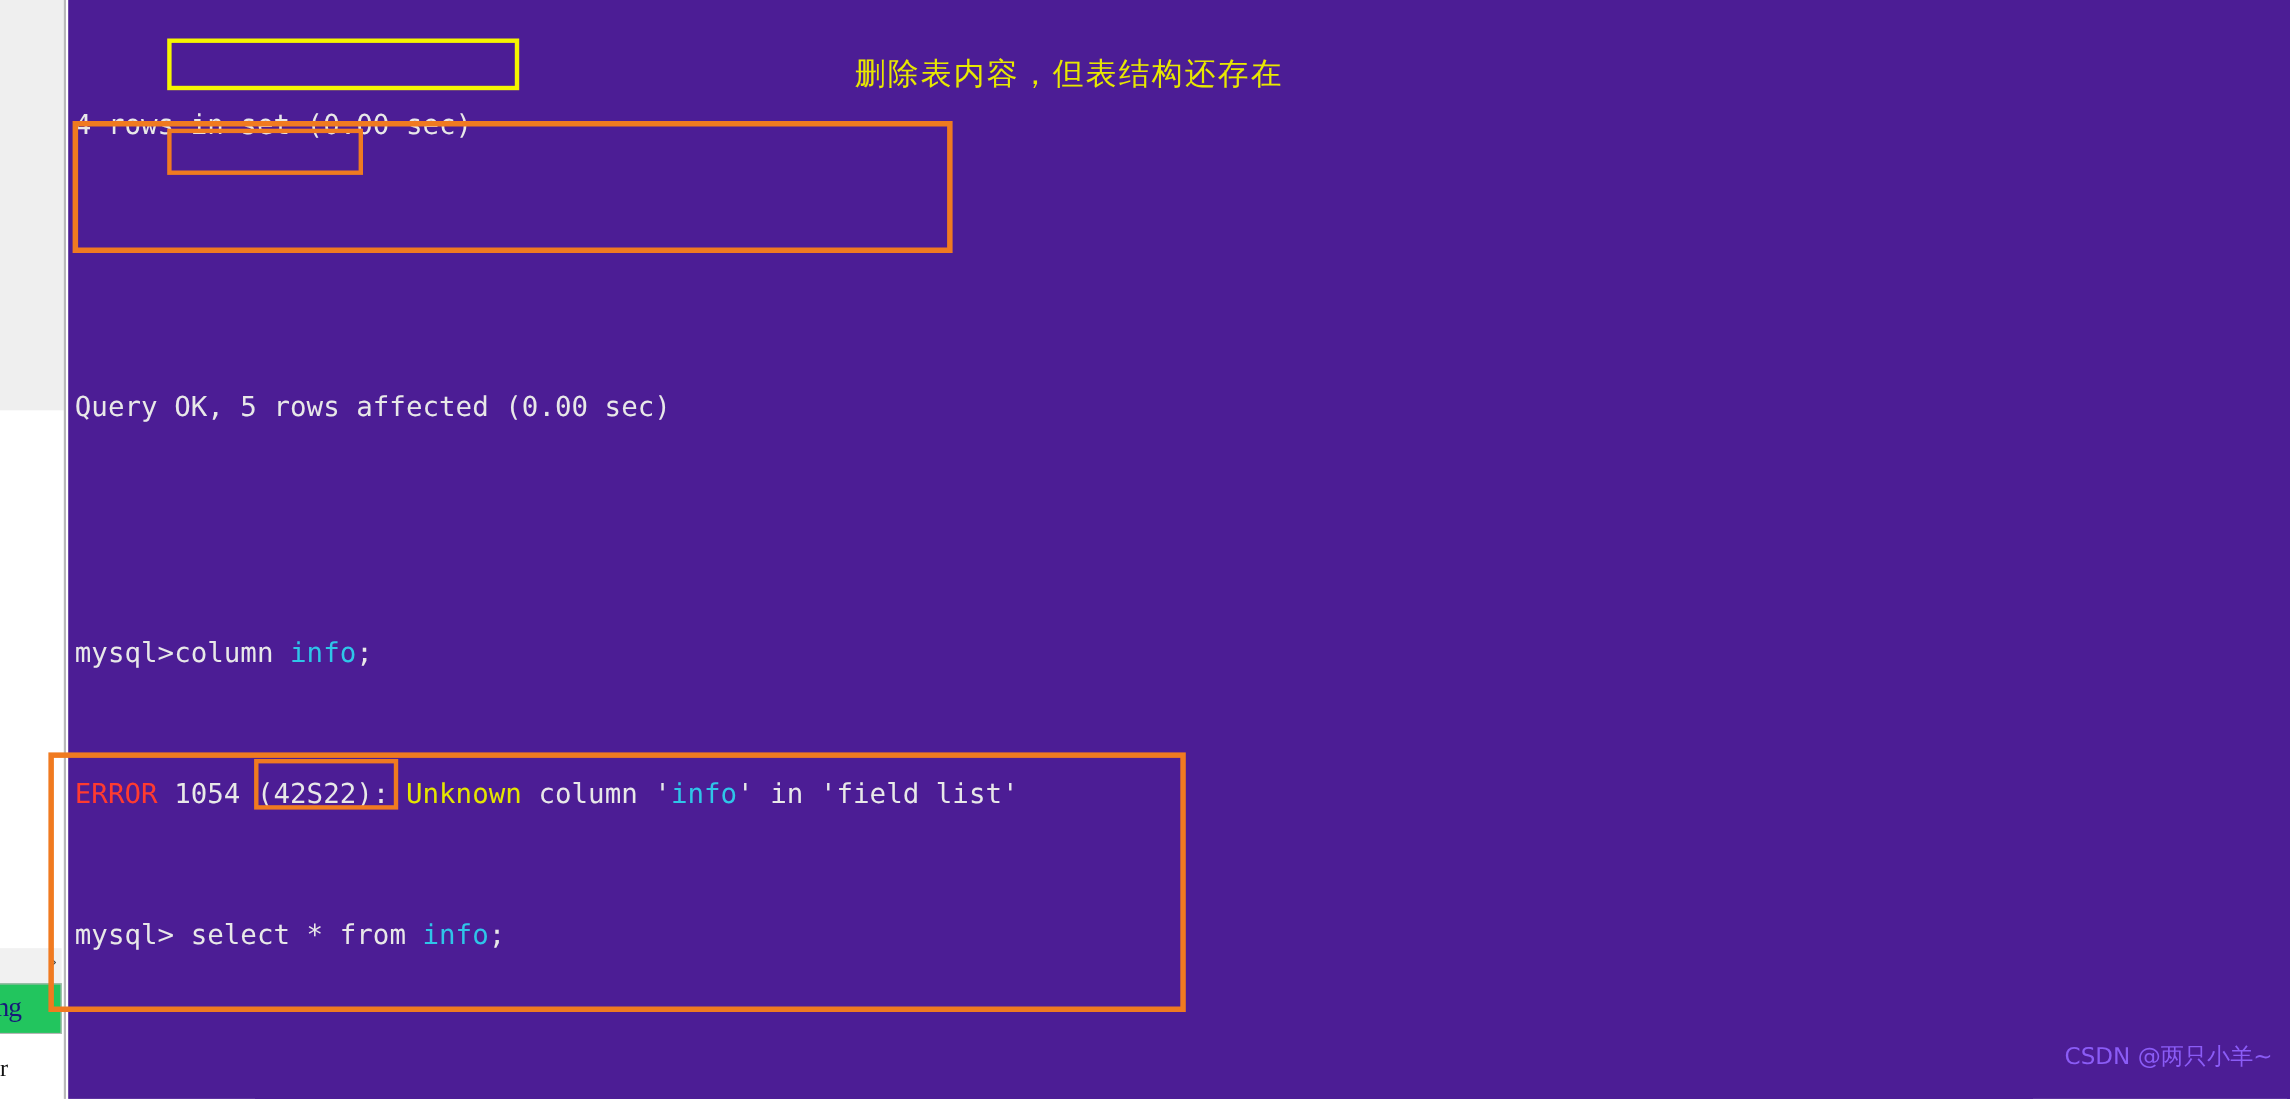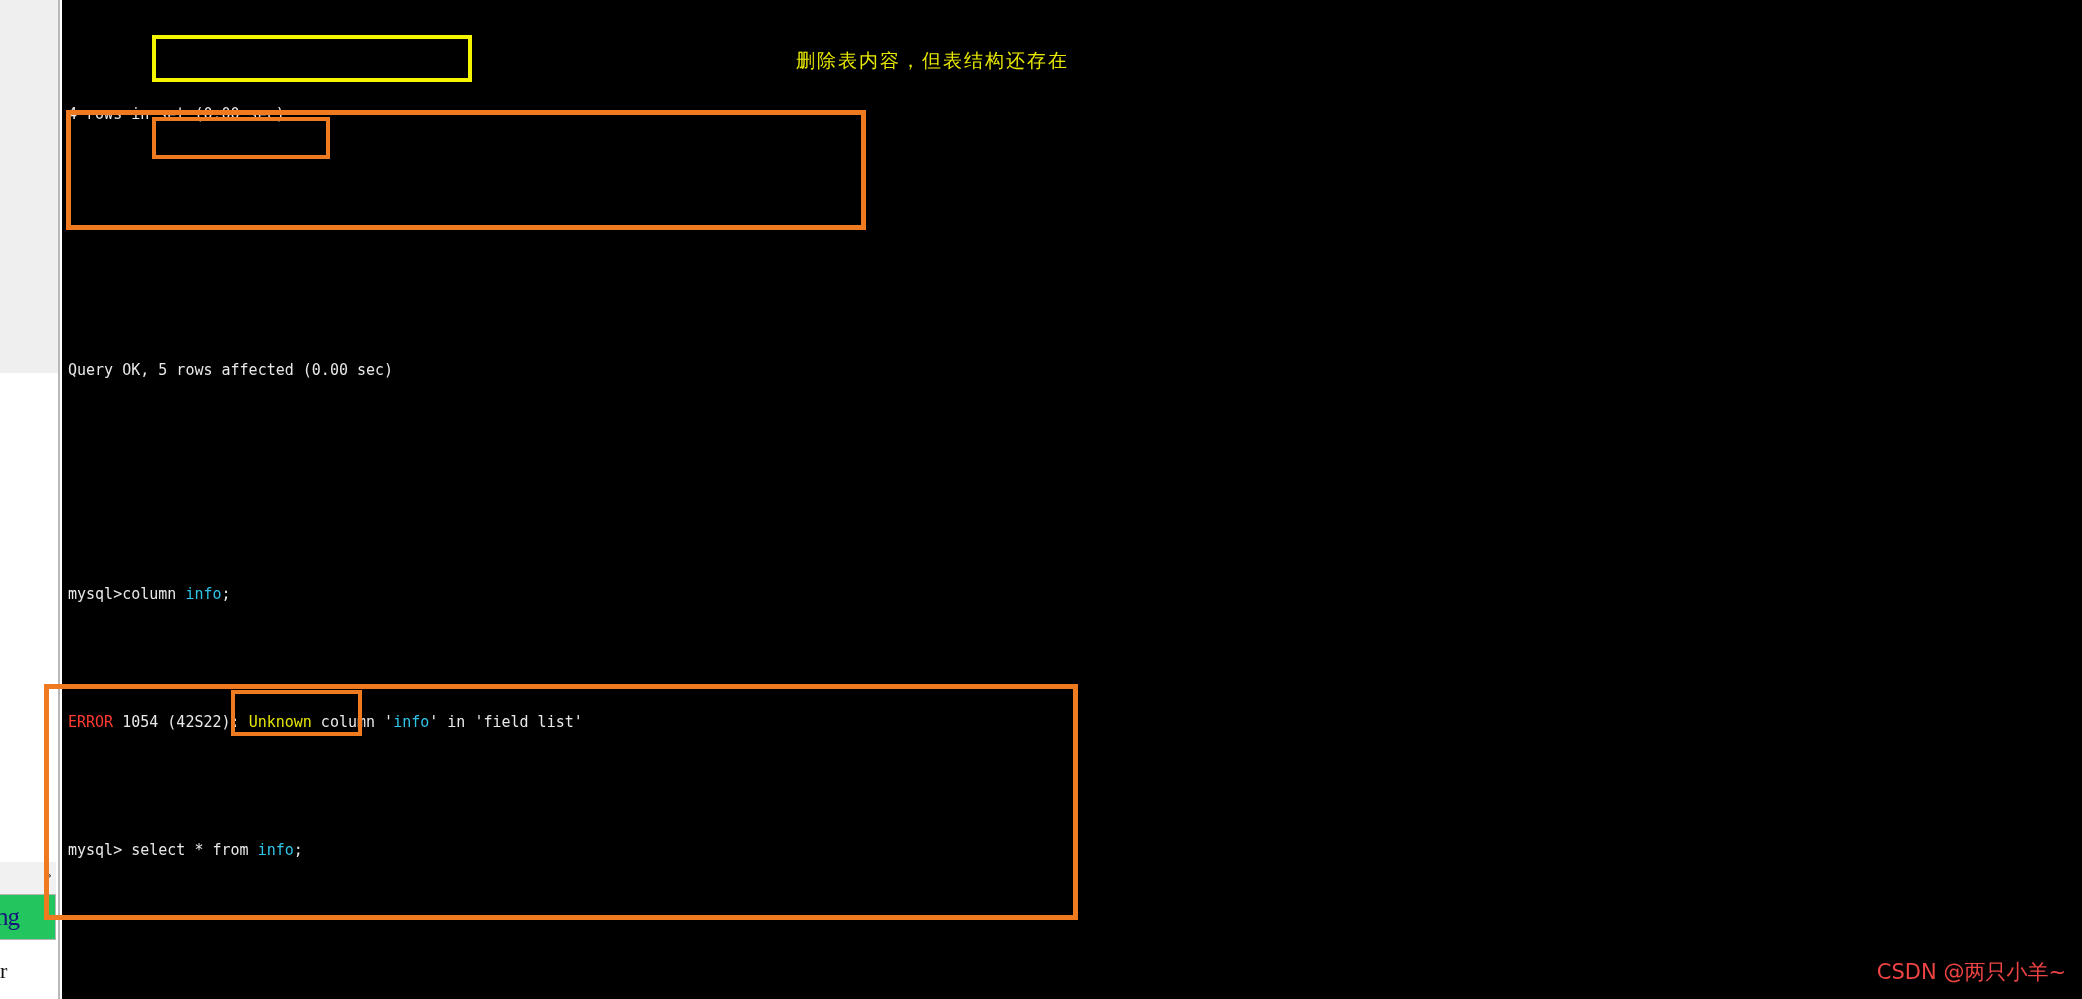--- a/index.html
+++ b/index.html
@@ -72,24 +72,24 @@
     left: 58px; top: 0;
     width: 2px; height: 999px;
     background: #b9b9b9;
   }
 
   
   #terminal {
     position: absolute;
     left: 62px; top: 0;
     width: 2020px; height: 999px;
-    background: #000000;
+    background: #4c1d95;
     color: #e8e8e8;
     font-family: "DejaVu Sans Mono", monospace;
-    font-size: 15px;
+    font-size: 25px;
     line-height: 32px;
     white-space: pre;
     padding: 2px 0 0 6px;
     box-sizing: border-box;
     overflow: hidden;
   }
   .line { height: 32px; }
   .spacer { height: 32px; }
 
   
@@ -126,35 +126,35 @@
   }
   #box-orange-region2 {
     left: 44px; top: 684px;
     width: 1034px; height: 236px;
     border: 5px solid #f07a20;
   }
 
   
   #annotation-cn {
     position: absolute;
-    left: 796px; top: 48px;
+    left: 777px; top: 48px;
     font-family: "DejaVu Sans", sans-serif;
-    font-size: 19px;
+    font-size: 28px;
     color: #e8e800;
     letter-spacing: 2px;
     white-space: nowrap;
   }
 
   
   #watermark {
     position: absolute;
-    right: 16px; bottom: 13px;
+    right: 16px; bottom: 25px;
     font-family: "DejaVu Sans", sans-serif;
     font-size: 21px;
-    color: #ef4444;
+    color: #8b5cf6;
     white-space: nowrap;
   }
 </style>
 </head>
 <body>
 
 <div id="screen">
 
   <div id="left-strip">
     <div id="left-panel-gray"></div>

